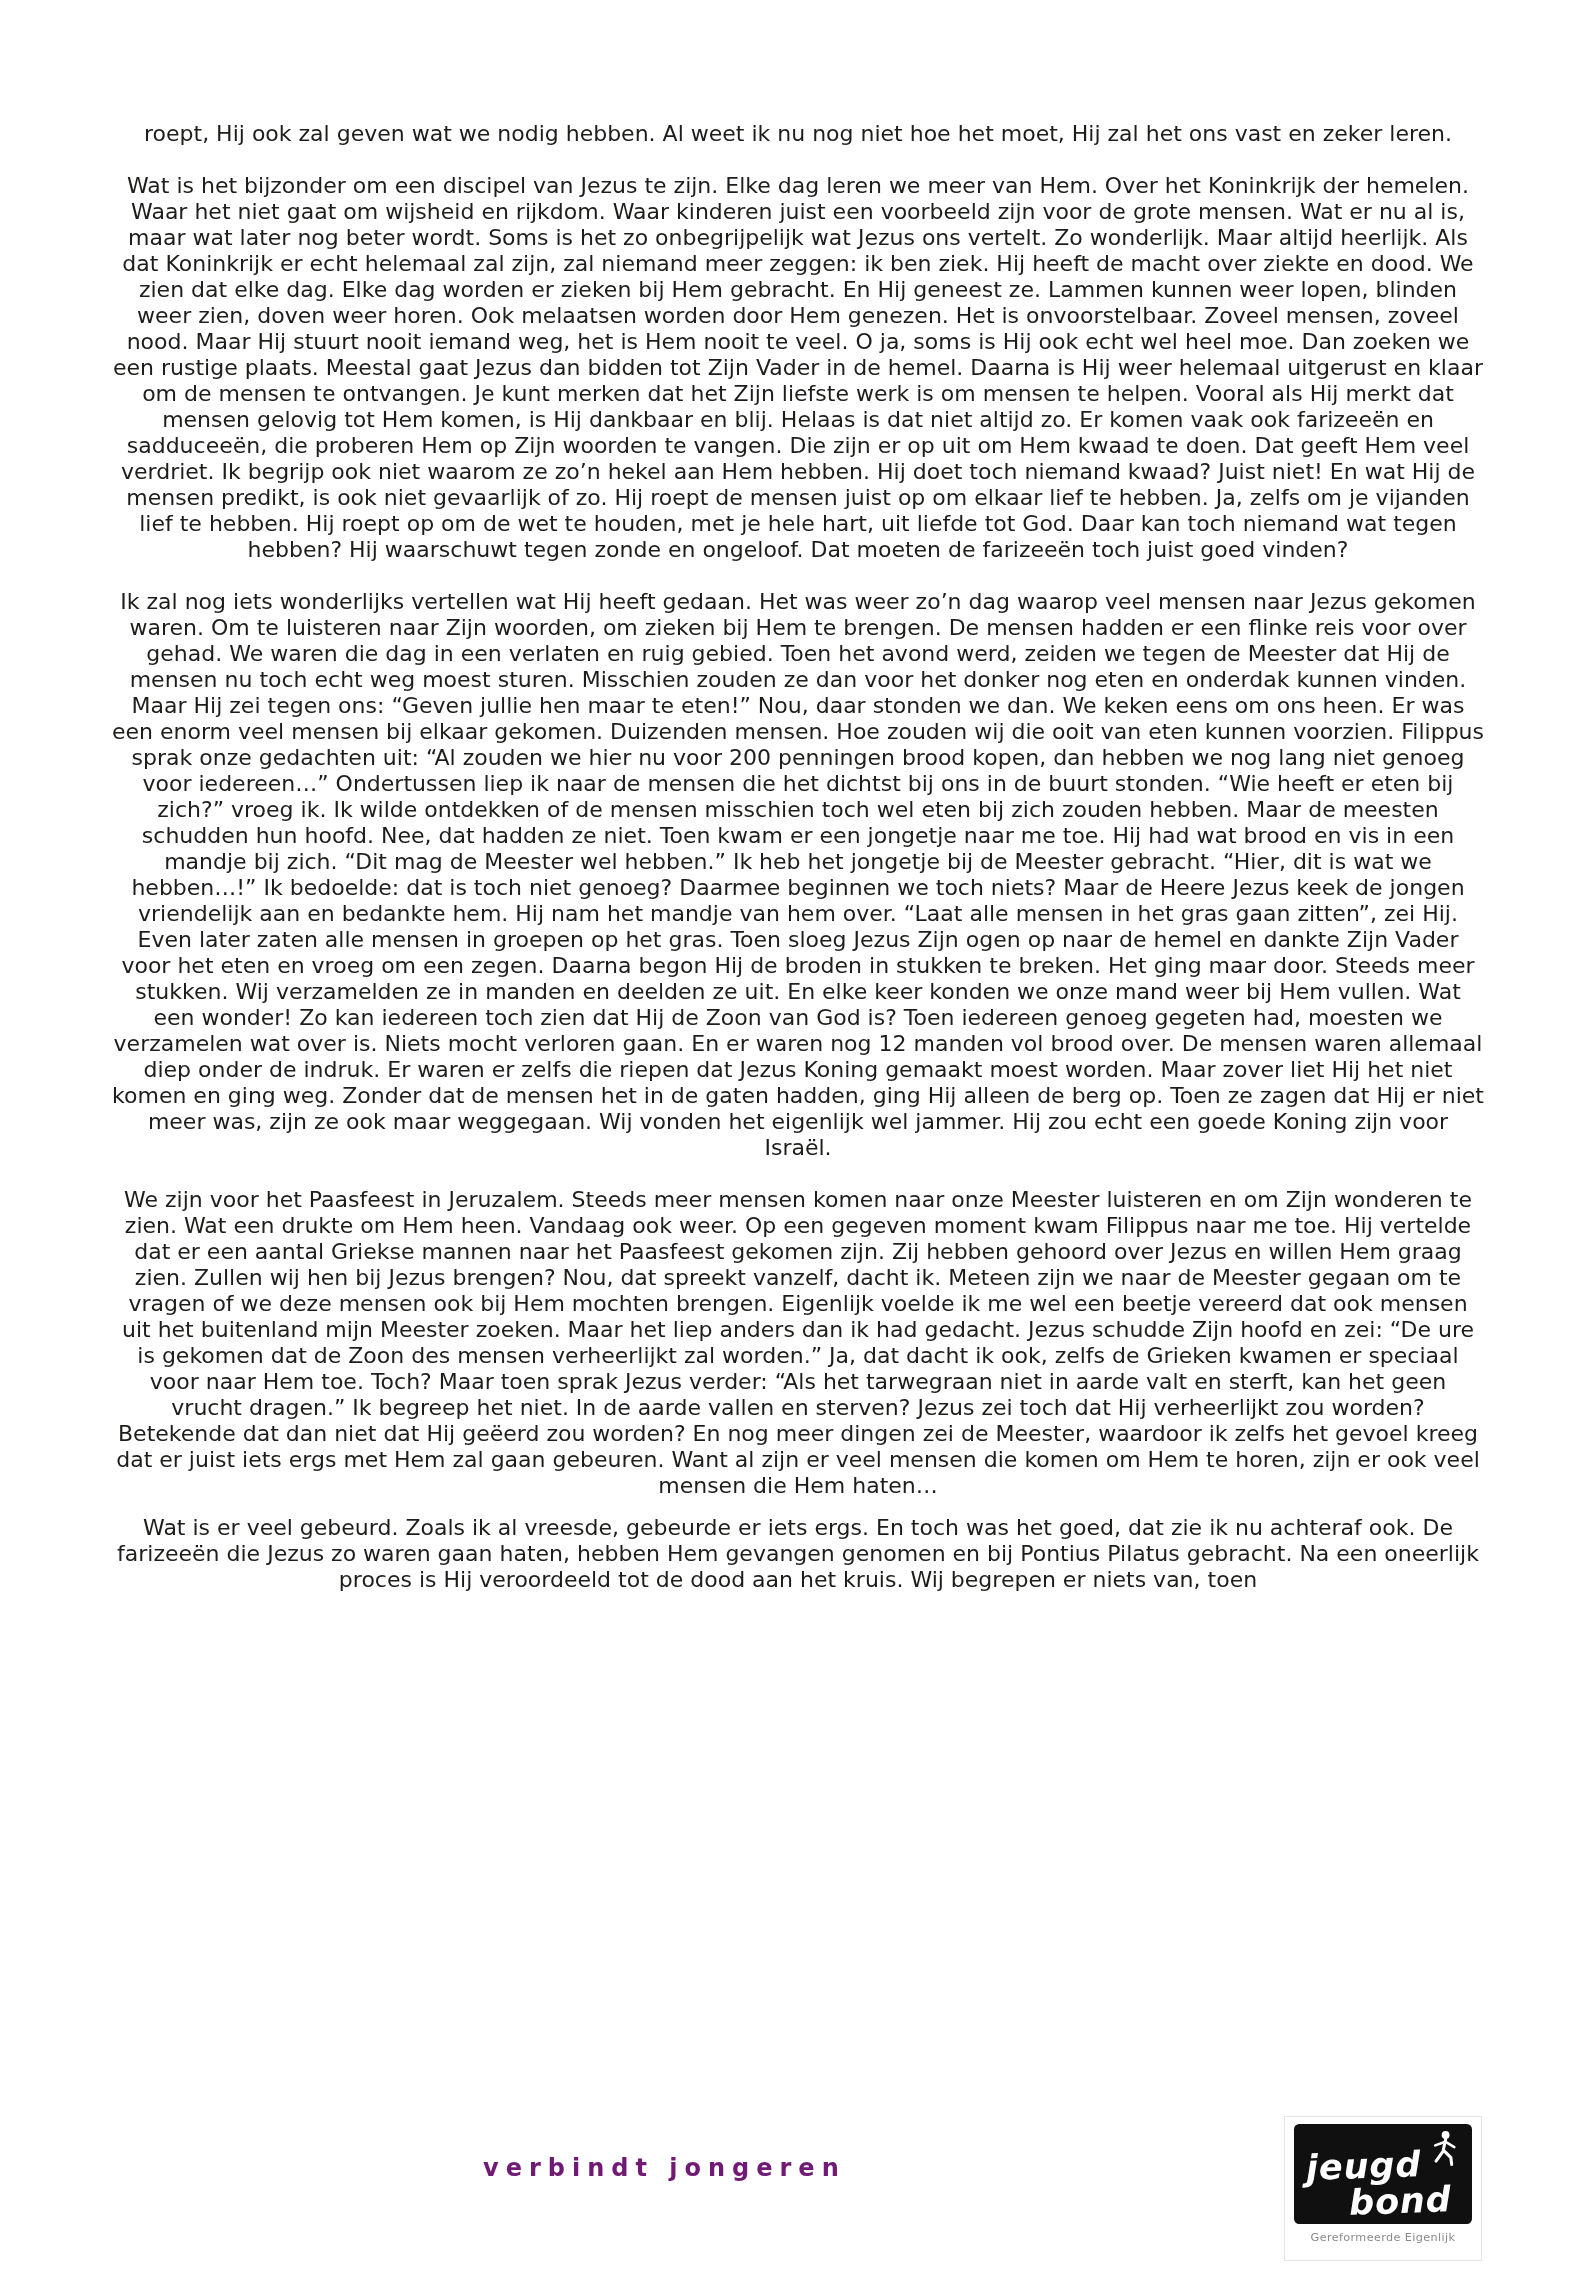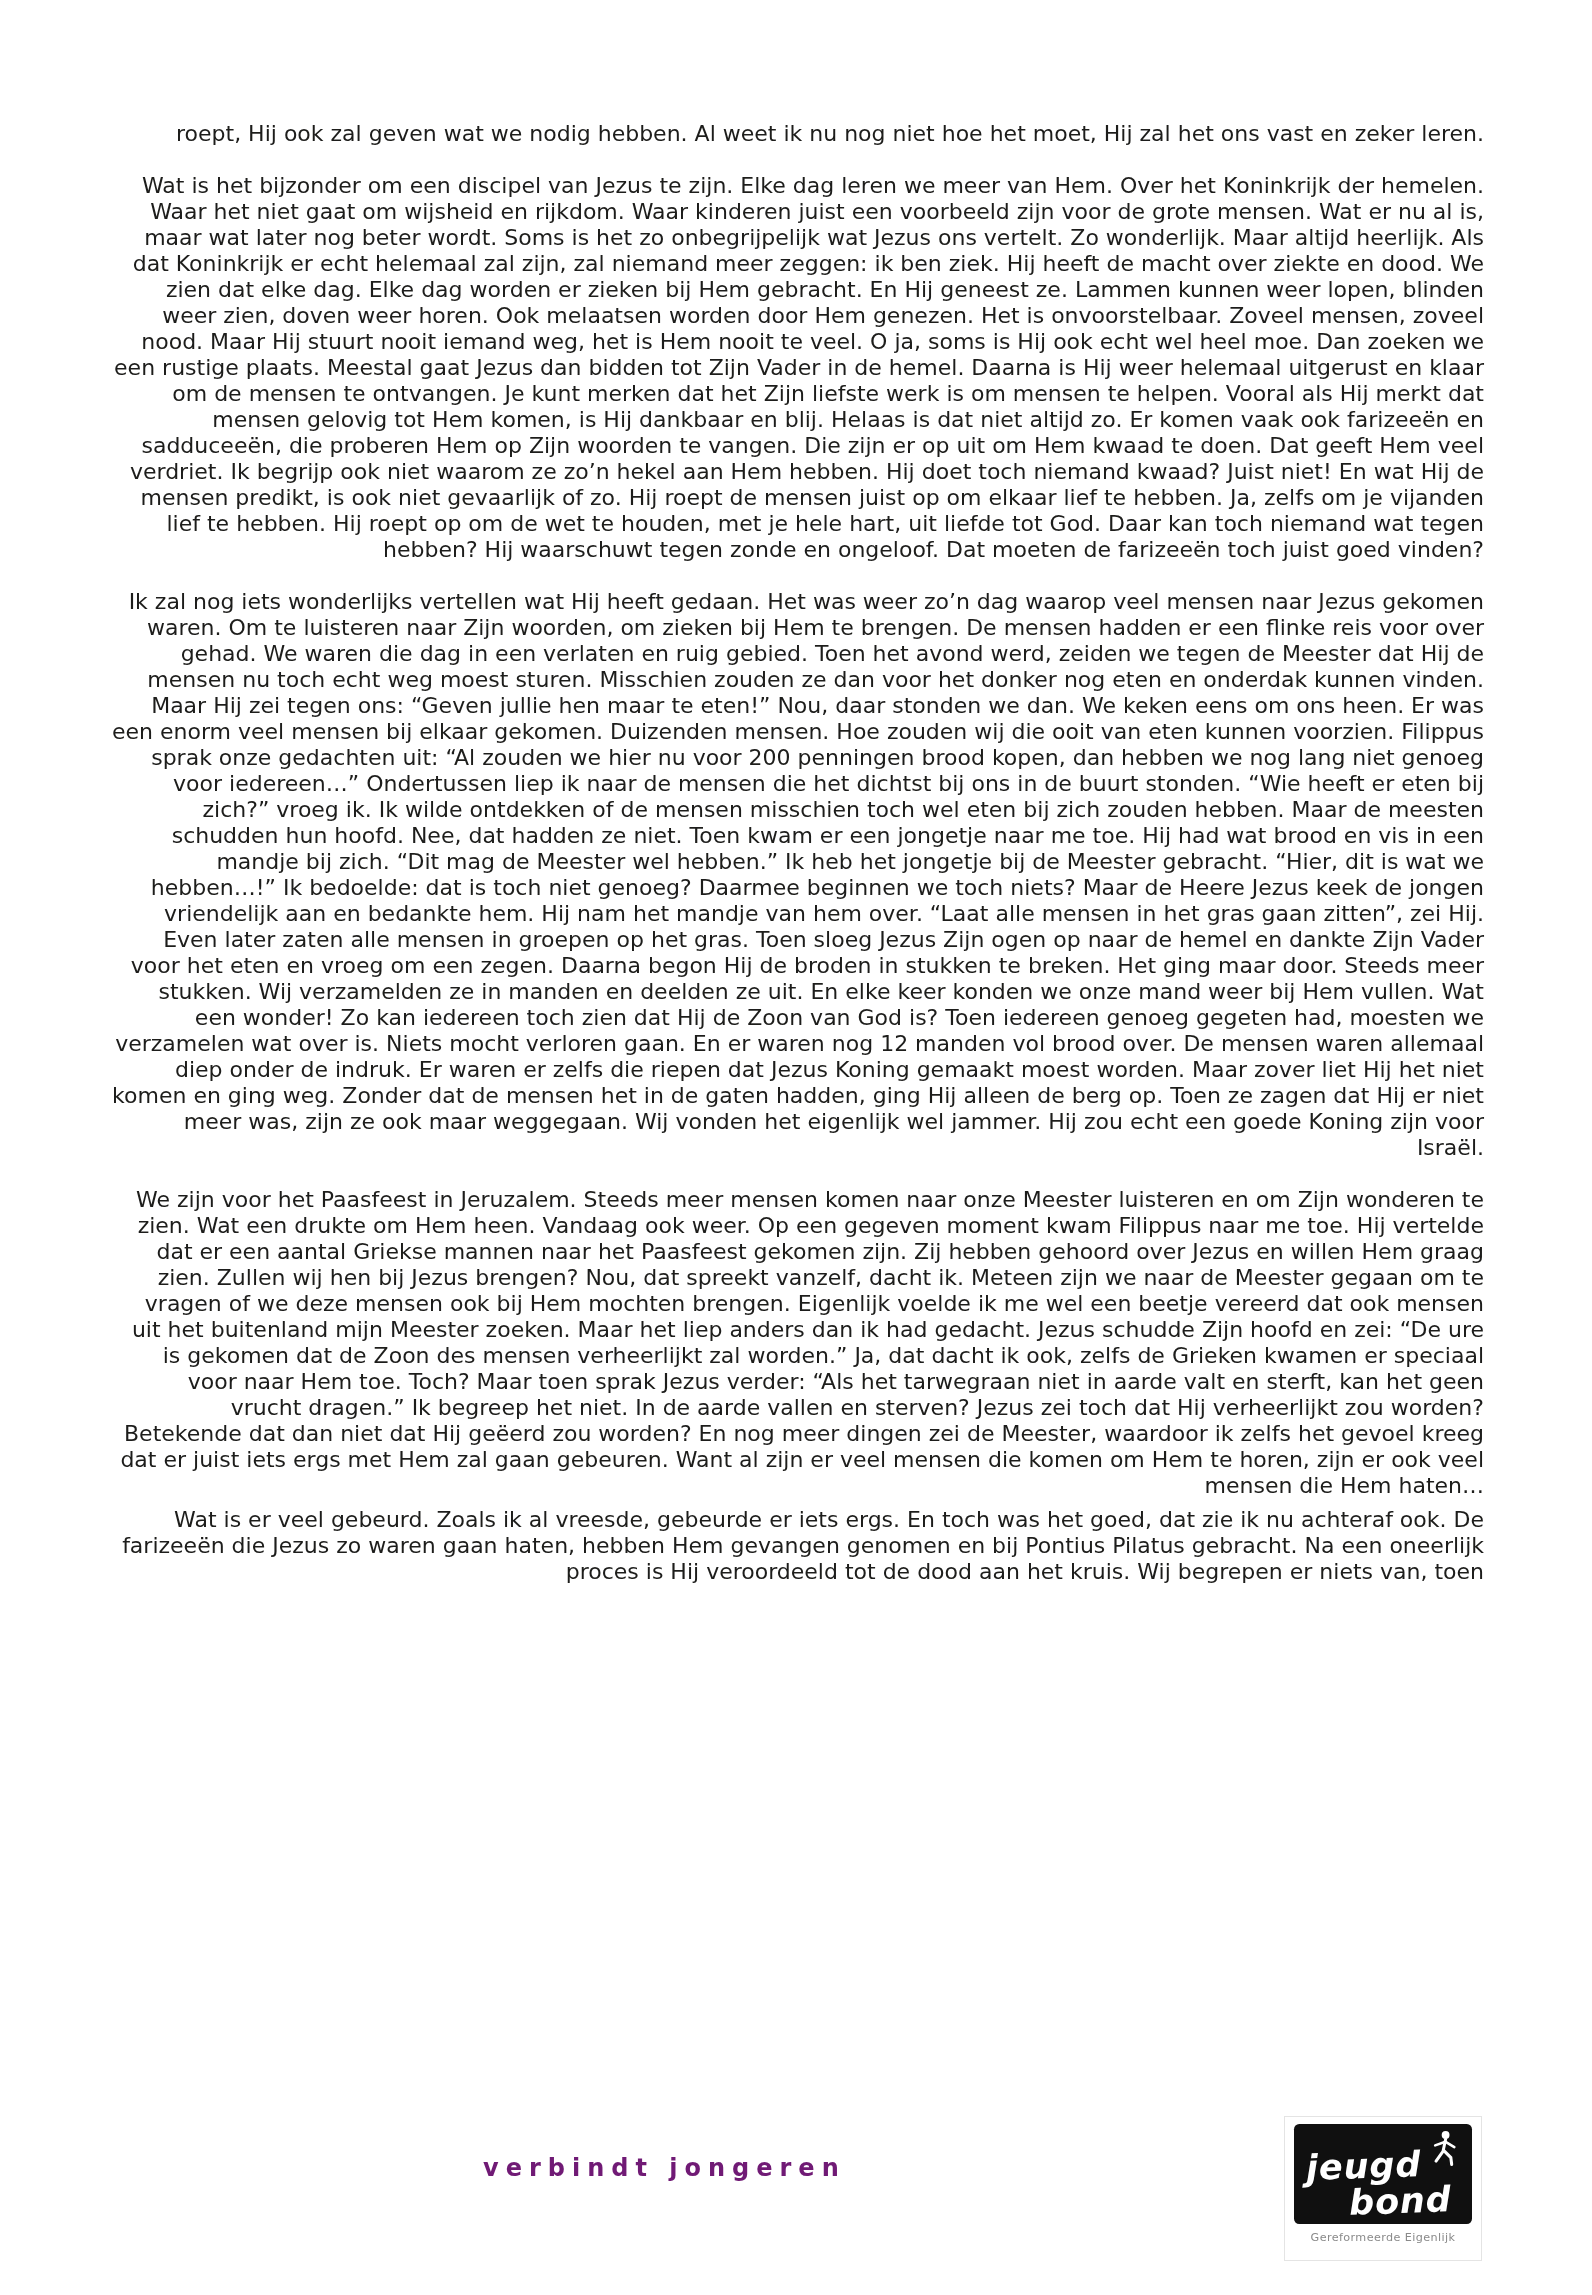--- a/index.html
+++ b/index.html
@@ -16,27 +16,27 @@
     font-family: "DejaVu Sans", "Liberation Sans", sans-serif;
   }
   .content {
     position: absolute;
     left: 112px;
     top: 121px;
     width: 1372px;
     font-size: 22px;
     line-height: 26px;
     color: #1d1d1b;
-    text-align: right;
+    text-align: center;
   }
   .content p {
     margin: 0 0 26px 0;
   }
   .content p.no-gap-after {
-    margin-bottom: 8px;
+    margin-bottom: 16px;
   }
   .tagline {
     position: absolute;
     left: 483px;
     top: 2154px;
     font-size: 24px;
     font-weight: 600;
     letter-spacing: 7px;
     color: #701a75;
     white-space: nowrap;

